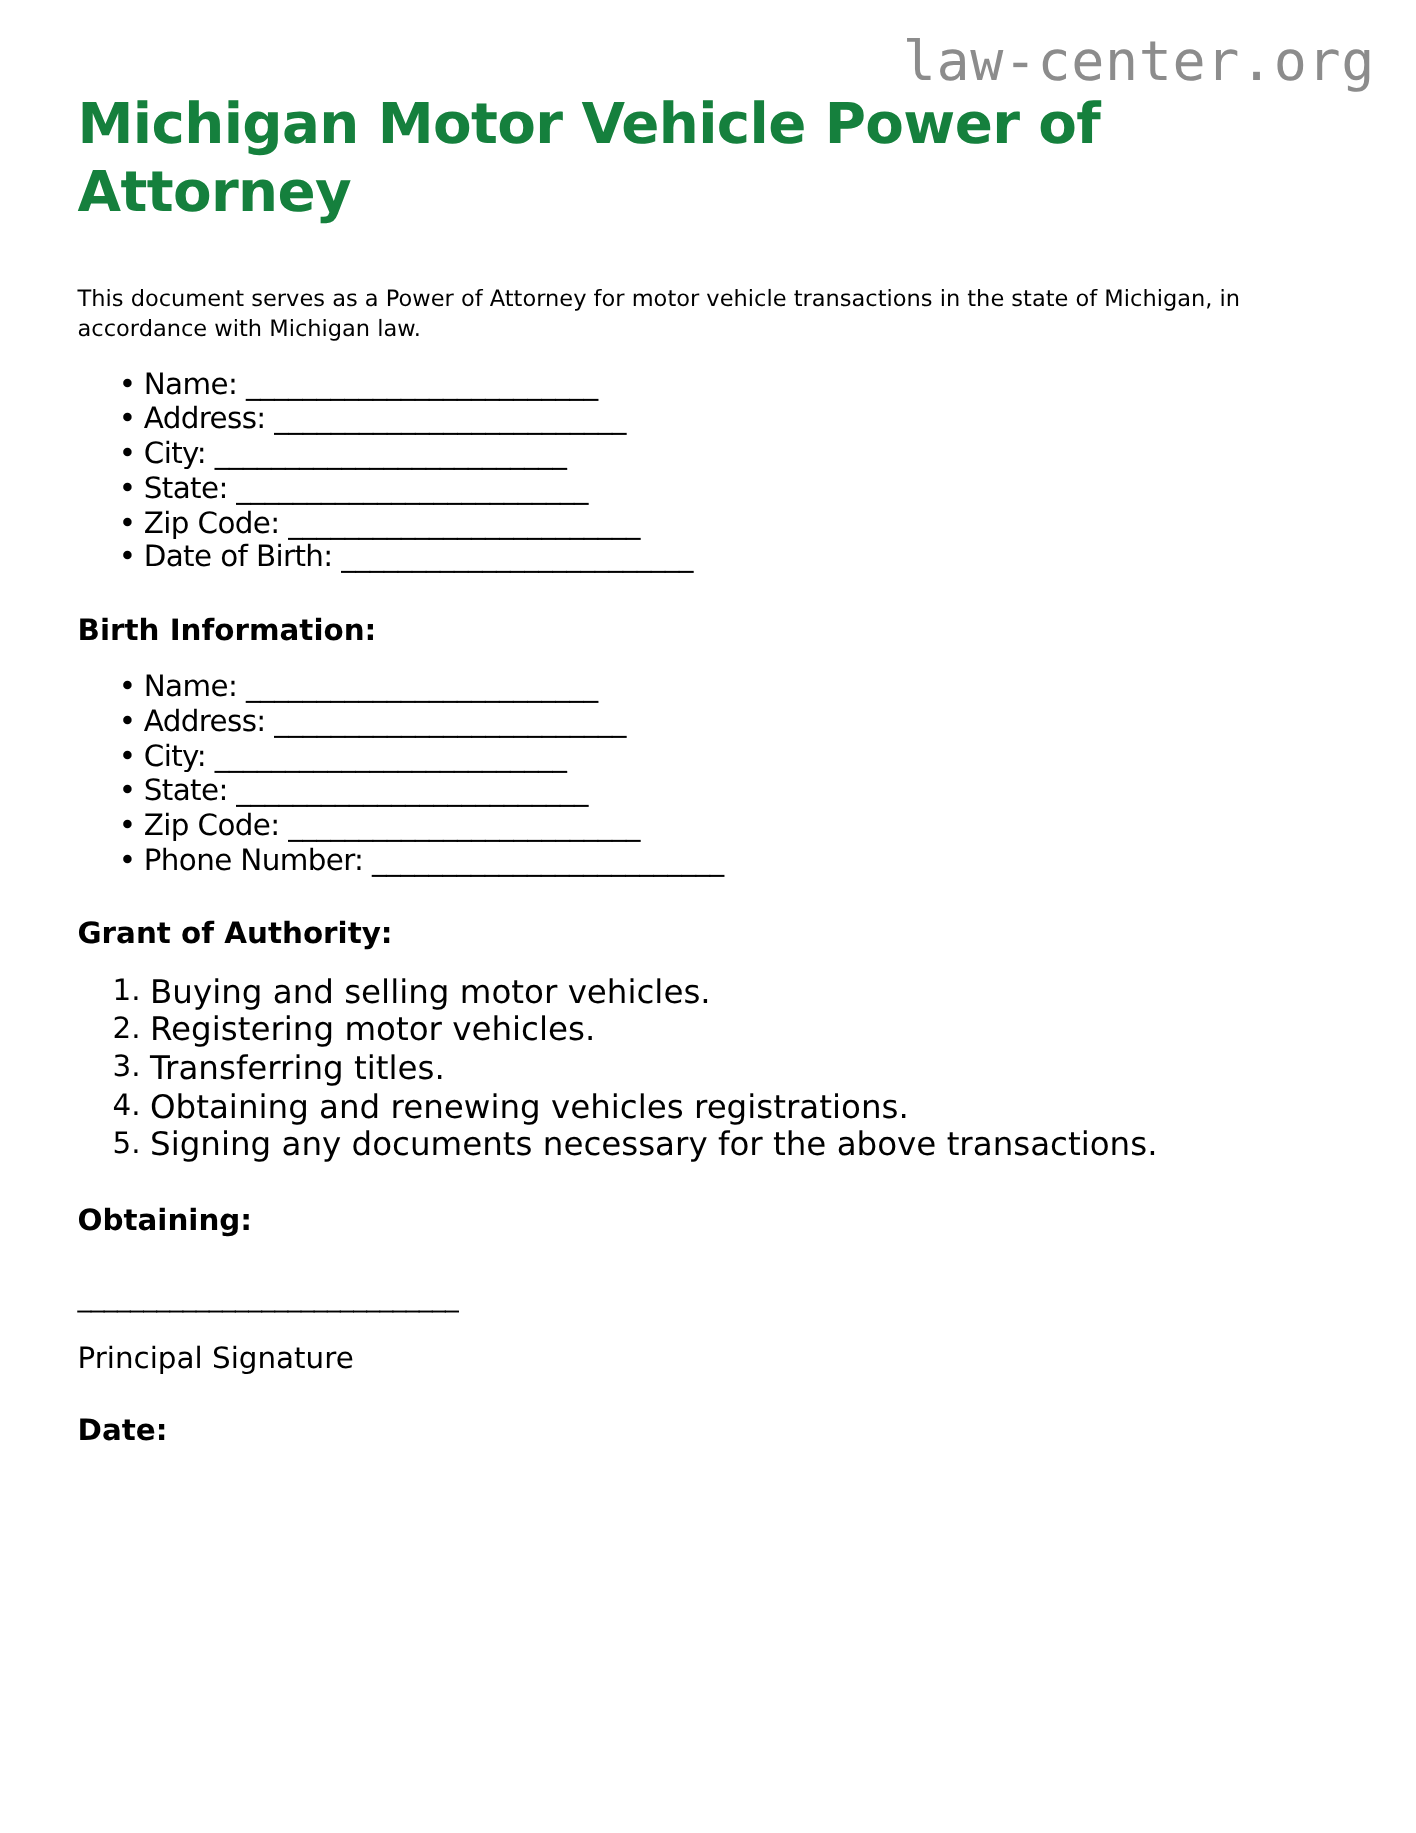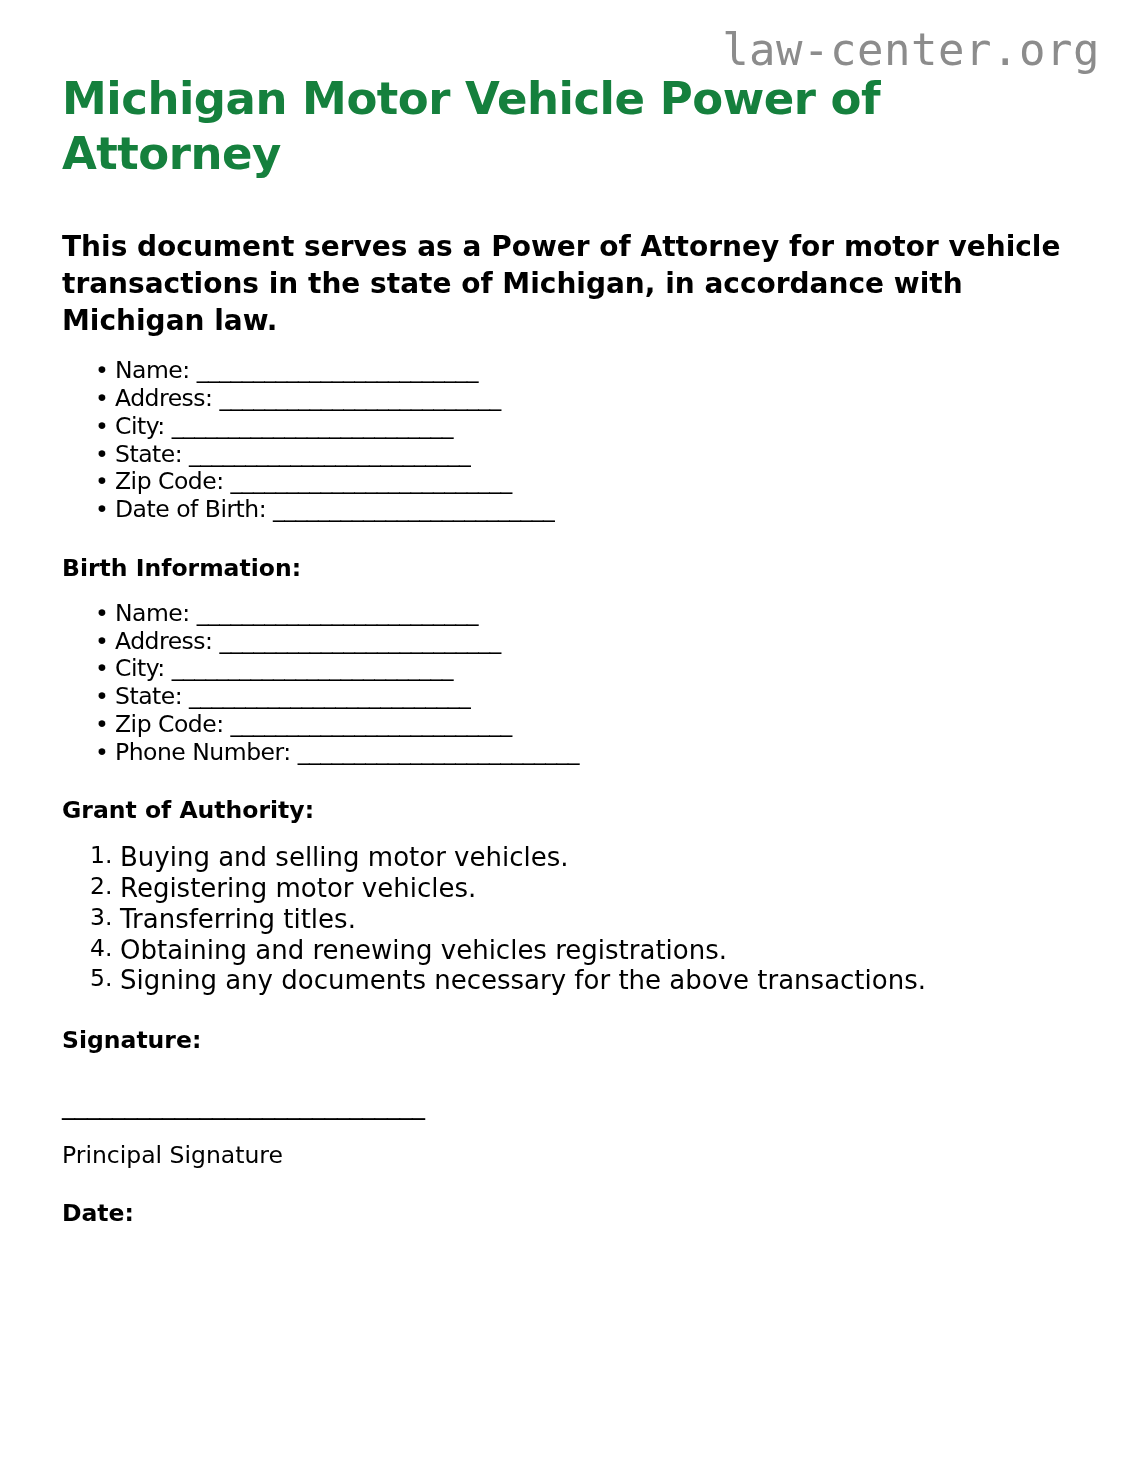--- a/index.html
+++ b/index.html
@@ -51,25 +51,24 @@
     font-weight: bold;
     font-size: 45px;
     line-height: 1.22;
     letter-spacing: -0.5px;
     margin: 0 0 0 0;
     width: 880px;
     color: #15803d;
   }
 
   p.intro {
-    font-size: 28px;
+    font-size: 18px;
     line-height: 1.33;
     margin: 46px 0 0 0;
     width: 1008px;
-    font-weight: bold;
   }
 
   h2.section-heading {
     font-family: "DejaVu Sans", "Liberation Sans", sans-serif;
     font-weight: bold;
     font-size: 23.5px;
     line-height: 1.2;
     margin: 30px 0 0 0;
   }
 
@@ -121,21 +120,21 @@
   ol.authority-list li::before {
     content: counter(auth) ".";
     position: absolute;
     left: 28px;
     top: 0;
     font-size: 23.5px;
     line-height: 1.18;
   }
 
   .sig-blank {
-    font-size: 26px;
+    font-size: 22px;
     line-height: 1.18;
     letter-spacing: -0.5px;
     margin: 36px 0 0 0;
     white-space: nowrap;
   }
 
   p.sig-label {
     font-size: 23.5px;
     line-height: 1.2;
     margin: 20px 0 0 0;
@@ -181,21 +180,21 @@
     <ol class="authority-list">
       <li>Buying and selling motor vehicles.</li>
       <li>Registering motor vehicles.</li>
       <li>Transferring titles.</li>
       <li>Obtaining and renewing vehicles registrations.</li>
       <li>Signing any documents necessary for the above transactions.</li>
     </ol>
 
 
 
-    <h2 class="section-heading">Signature:</h2>
+    <h2 class="section-heading">Obtaining:</h2>
 
     <div class="sig-blank">_____________________________</div>
 
     <p class="sig-label">Principal Signature</p>
 
     <h2 class="section-heading">Date:</h2>
 
   </div>
 </div>
 

